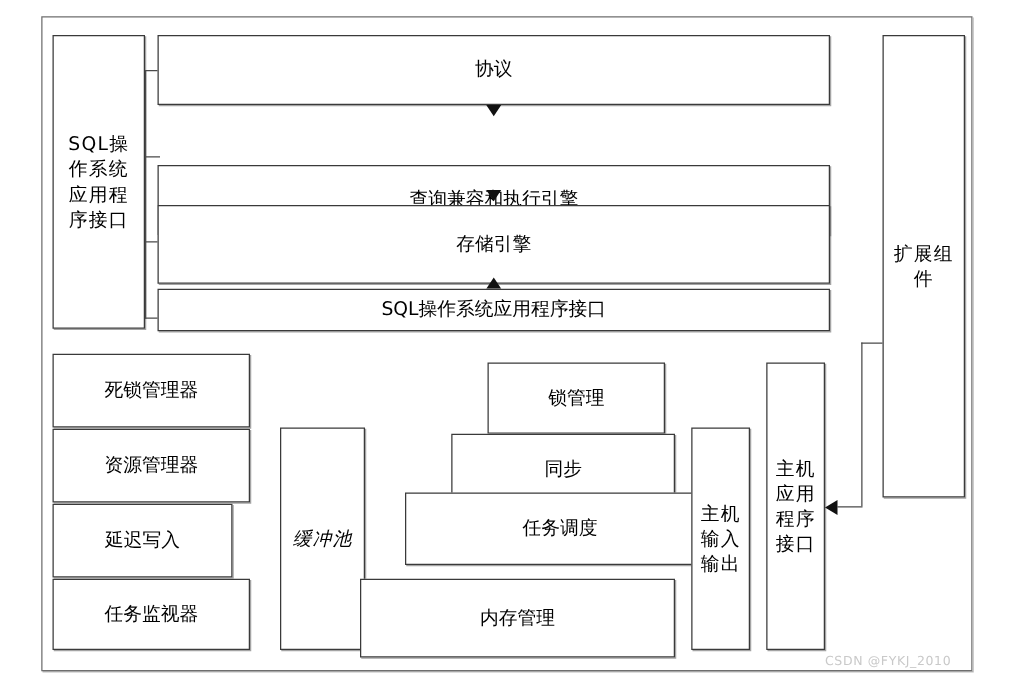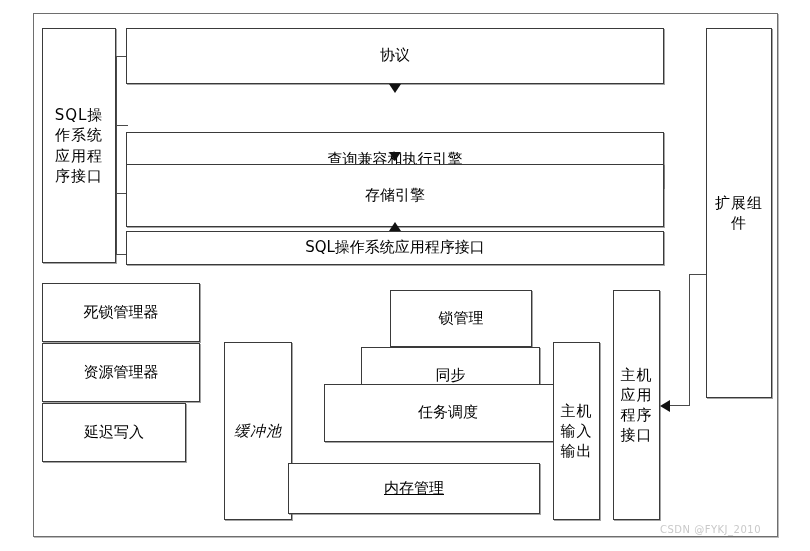--- a/index.html
+++ b/index.html
@@ -115,35 +115,38 @@
 
   <div class="box" style="left:42px; top:283px; width:158px; height:59px;">
     <span>死锁管理器</span>
   </div>
   <div class="box" style="left:42px; top:343px; width:158px; height:59px;">
     <span>资源管理器</span>
   </div>
   <div class="box" style="left:42px; top:403px; width:144px; height:59px;">
     <span>延迟写入</span>
   </div>
+  <div class="box" style="left:42px; top:463px; width:158px; height:57px;">
+    <span>任务监视器</span>
+  </div>
 
   <div class="box vtext" style="left:224px; top:342px; width:68px; height:178px; padding:0 4px;font-style:italic;">
     <span>缓冲池</span>
   </div>
 
   <div class="box" style="left:390px; top:290px; width:142px; height:57px;">
     <span>锁管理</span>
   </div>
   <div class="box" style="left:361px; top:347px; width:179px; height:58px;">
     <span>同步</span>
   </div>
-  <div class="box" style="left:324px; top:384px; width:248px; height:58px;">
+  <div class="box" style="left:324px; top:394px; width:248px; height:58px;">
     <span>任务调度</span>
   </div>
-  <div class="box" style="left:288px; top:463px; width:252px; height:51px;text-decoration:underline;">
+  <div class="box" style="left:288px; top:463px; width:252px; height:63px;">
     <span>内存管理</span>
   </div>
 
   <div class="box vtext" style="left:553px; top:342px; width:47px; height:178px; padding:16px 4px;">
     <span>主机输入输出</span>
   </div>
 
   <div class="box vtext" style="left:613px; top:290px; width:47px; height:230px; padding:0 4px;">
     <span>主机应用程序接口</span>
   </div>

